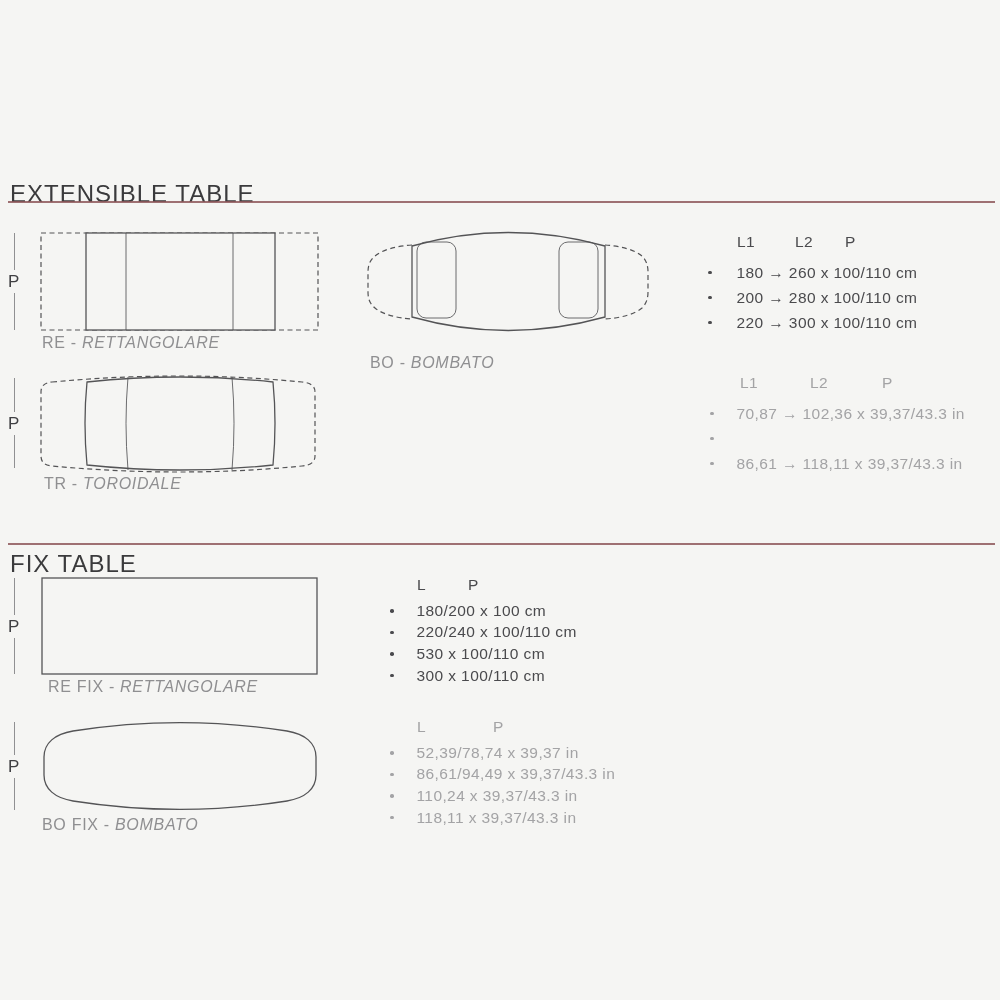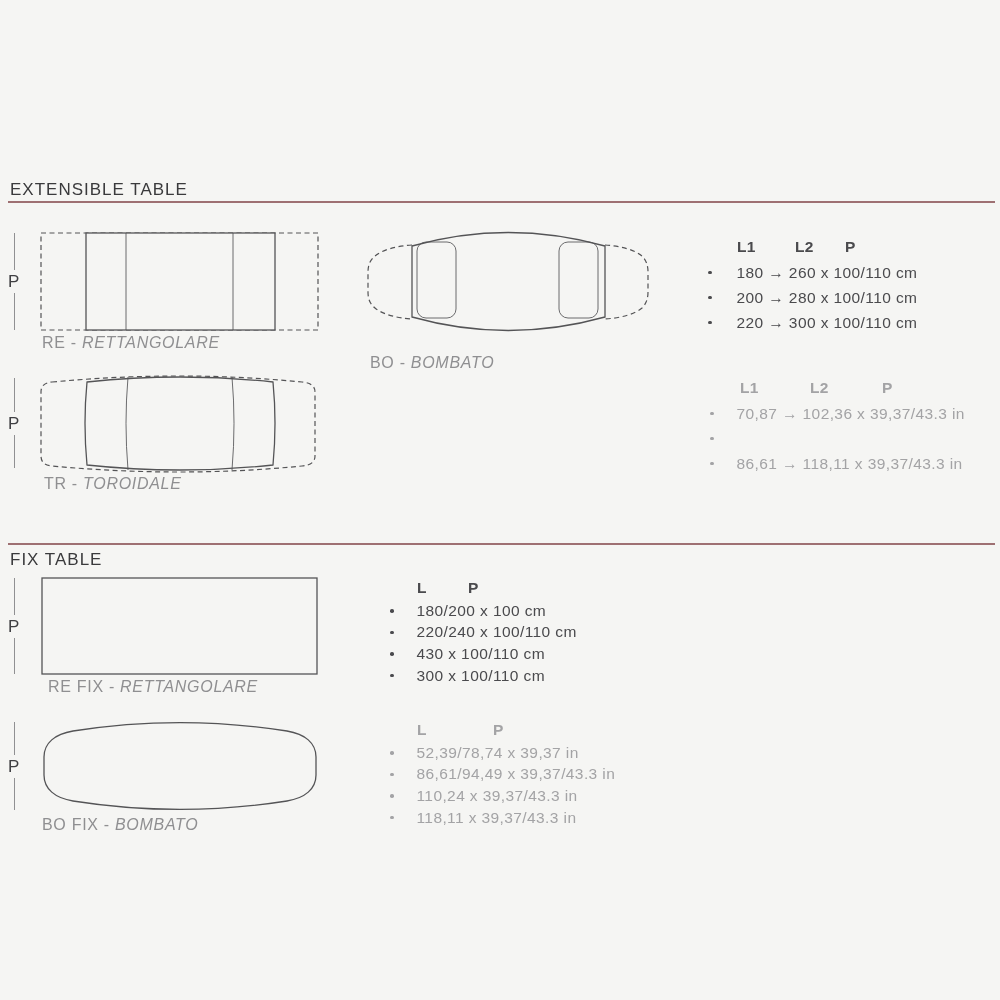--- a/index.html
+++ b/index.html
@@ -15,21 +15,21 @@
   html,body{width:1000px;height:1000px;}
   body{
     font-family:"Liberation Sans","DejaVu Sans",sans-serif;
     background:var(--bg);
     position:relative;
     overflow:hidden;
   }
   .canvas{position:absolute;inset:0;}
   .sec-title{
     position:absolute;left:10px;
-    font-size:17px;letter-spacing:1px;font-weight:500;
+    font-size:24px;letter-spacing:1px;font-weight:500;
     color:var(--heading);white-space:nowrap;
   }
   .sec-rule{
     position:absolute;left:8px;width:987px;height:1.5px;
     background:var(--accent);opacity:.85;
   }
   svg.diag{position:absolute;overflow:visible;}
   svg.diag .stroke{fill:none;stroke:var(--line);stroke-width:1.3;}
   svg.diag .fillbg{fill:var(--bg);stroke:var(--line);stroke-width:1.3;}
   svg.diag .dashed{fill:none;stroke:var(--line);stroke-width:1.2;stroke-dasharray:5 3.5;}
@@ -44,21 +44,21 @@
     padding:3px 0;line-height:1;
   }
   .diag-label{
     position:absolute;font-size:16px;letter-spacing:.7px;
     color:var(--label);white-space:nowrap;
   }
   .diag-label em{font-style:italic;}
   .meas{position:absolute;font-size:15.5px;letter-spacing:.4px;white-space:nowrap;}
   .meas.cm{color:var(--ink-dark);}
   .meas.in{color:var(--ink-gray);}
-  .meas .hdr{display:flex;align-items:center;font-weight:bold;}
+  .meas .hdr{display:flex;align-items:flex-start;}
   .meas .hdr span{display:inline-block;}
   .meas .row{display:flex;align-items:center;text-align:center;}
   .meas .dot{
     width:3.5px;height:3.5px;border-radius:50%;
     background:currentColor;flex:0 0 auto;
   }
   
   #ext-cm{left:708px;top:233px;}
   #ext-cm .hdr{height:27px;margin-left:29px;}
   #ext-cm .h1{width:58px;} #ext-cm .h2{width:50px;}
@@ -190,21 +190,21 @@
     <div class="row">
         <span class="dot"></span>
         <span>180/200 x 100 cm</span>
       </div>
     <div class="row">
         <span class="dot"></span>
         <span>220/240 x 100/110 cm</span>
       </div>
     <div class="row">
         <span class="dot"></span>
-        <span>430 x 100/110 cm</span>
+        <span>530 x 100/110 cm</span>
       </div>
     <div class="row">
         <span class="dot"></span>
         <span>300 x 100/110 cm</span>
       </div>
   </div>
 
   <div class="p-ind" style="left:2px;top:722px;height:88px;">
     <div class="p-line"></div>
     <div class="p-letter">P</div>

